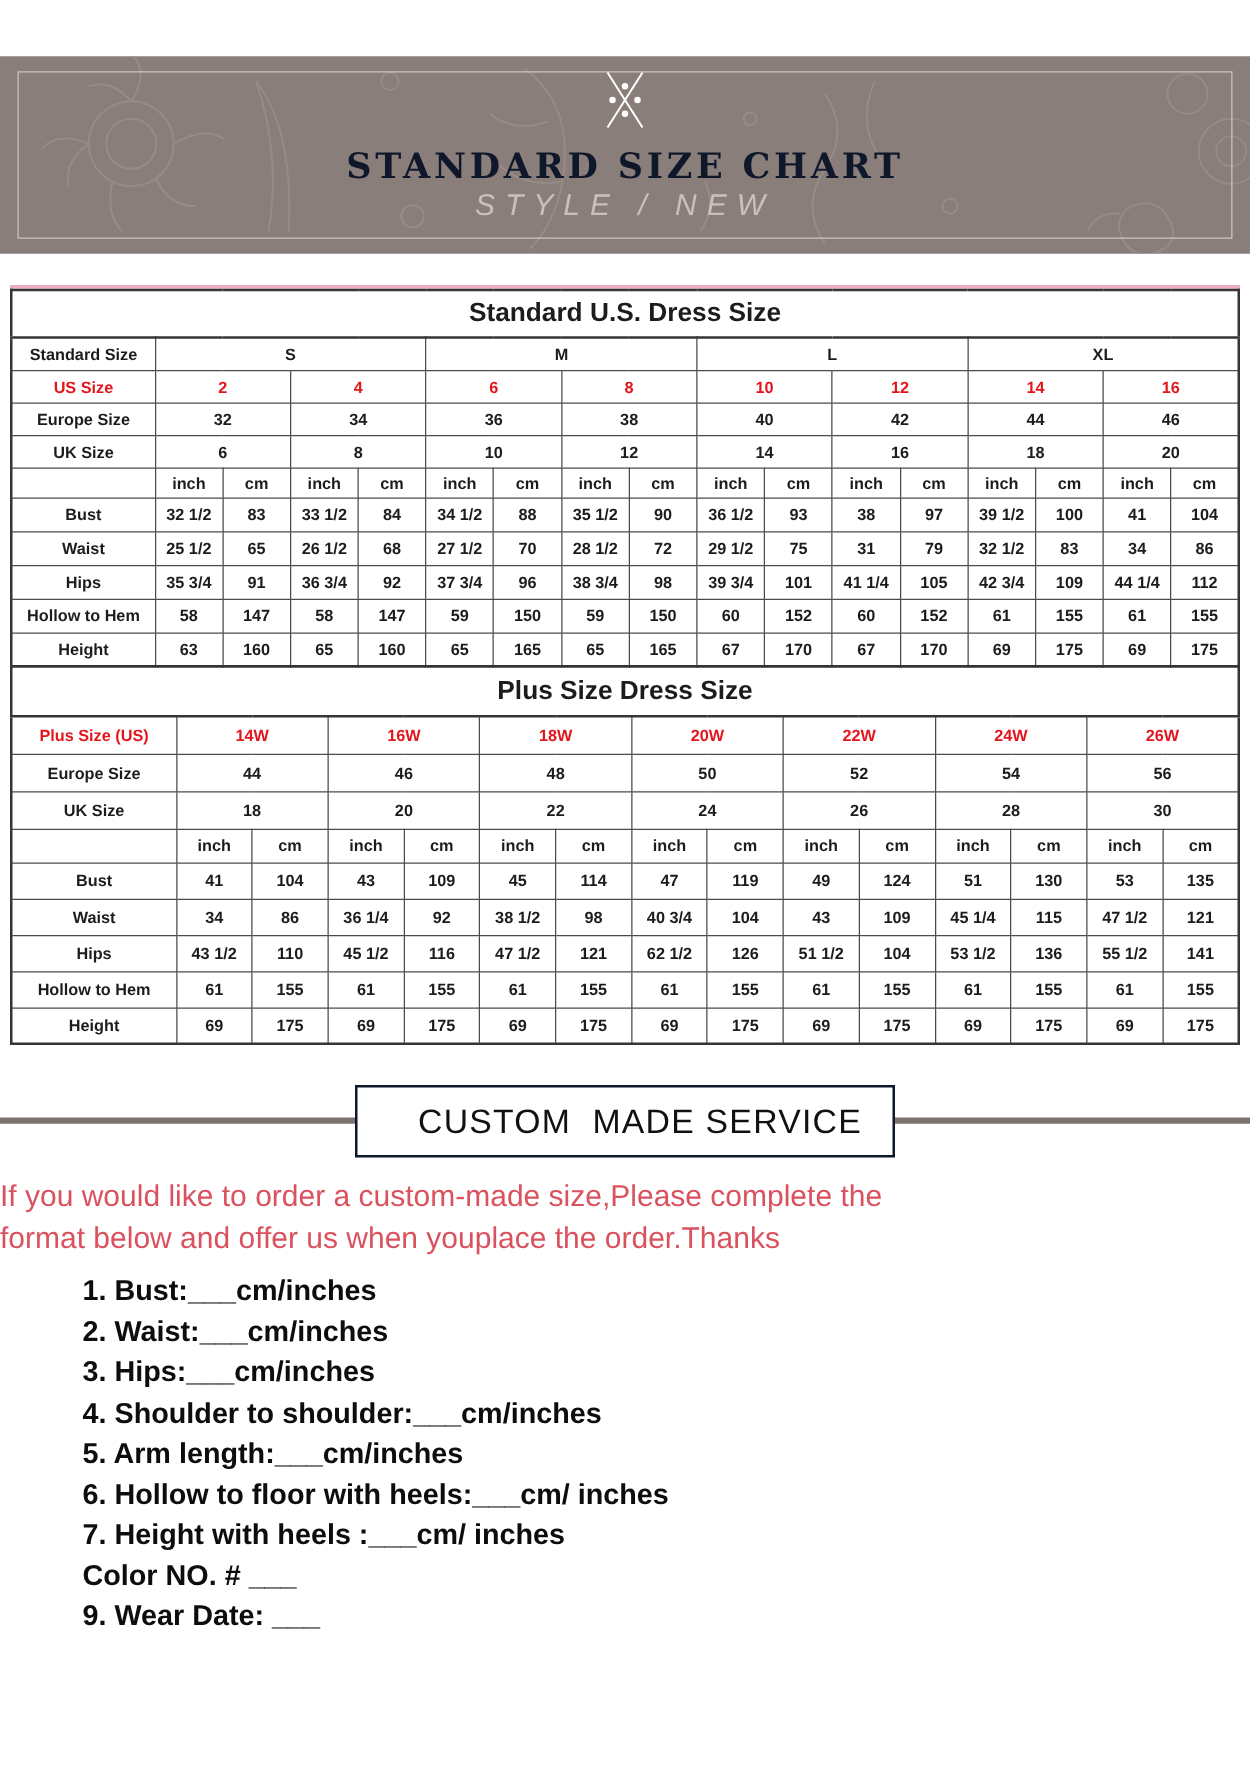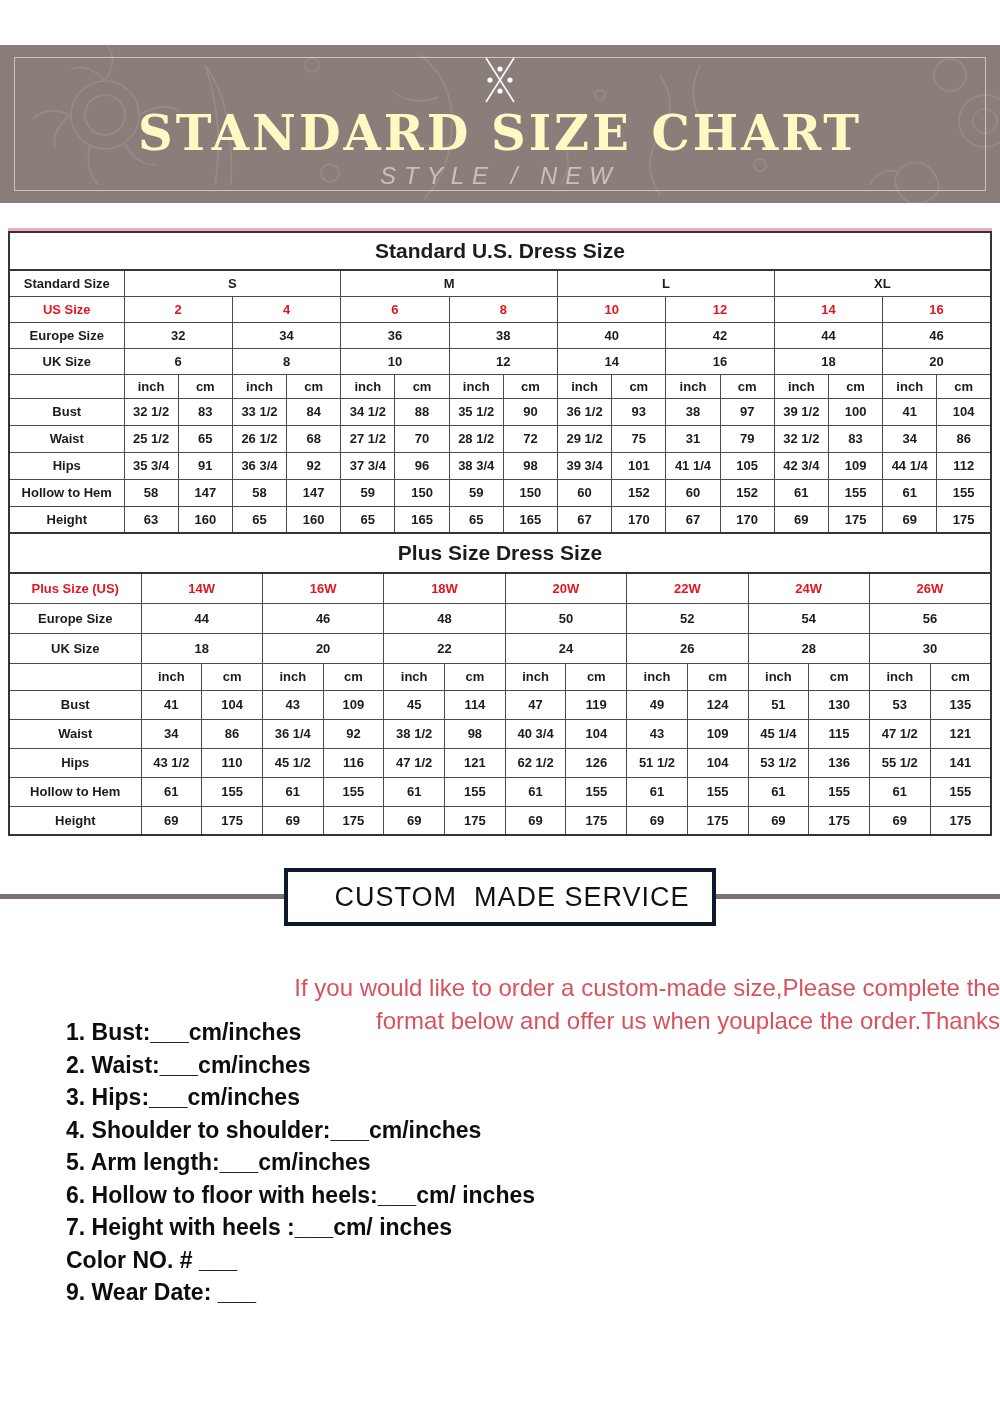--- a/index.html
+++ b/index.html
@@ -16,22 +16,22 @@
   }
   .banner-pattern { position:absolute; inset:0; opacity:.75; }
   .banner-frame {
     position:absolute; left:14px; right:14px; top:12px; bottom:12px;
     border:1px solid rgba(255,255,255,.55); pointer-events:none;
   }
   .banner-inner { position:relative; text-align:center; height:100%; }
   .banner-ornament { display:block; margin:11px auto 0 auto; }
   .banner-title {
     font-family:"DejaVu Serif","Liberation Serif",serif; font-weight:bold;
-    font-size:48px; letter-spacing:3px; color:#fef9c3; line-height:1.05;
-    margin-top:4px;
+    font-size:28px; letter-spacing:3px; color:#0f172a; line-height:1.05;
+    margin-top:14px;
   }
   .banner-subtitle {
     font-style:italic; font-size:24px; letter-spacing:8px; color:#c9c0bd;
     margin-top:4px;
   }
 
   
   .tables-wrap { position:absolute; left:8px; right:8px; top:228px; }
   .pink-rule { height:3px; background:#efaec0; }
   table.size-table {
@@ -54,30 +54,30 @@
   table.plus td { height:30px; }
   table.plus td.t-title { height:40px; }
   table.plus tr.unit-row td { height:27px; }
   table.plus tr.body-row td { height:29px; }
 
   
   .cms { position:absolute; left:0; right:0; top:868px; height:60px; }
   .cms-rule { position:absolute; left:0; right:0; top:26px; height:5px; background:#7d7270; }
   .cms-box {
     position:relative; margin:0 auto; width:432px; height:58px;
-    background:#ffffff; border:4px solid #0f172a;
+    background:#ffffff; border:2px solid #0f172a;
     display:flex; align-items:center; justify-content:center;
     font-size:27px; letter-spacing:1px; color:#111; white-space:pre;
     font-weight:normal;
     padding-left:24px;
   }
 
   .cms-intro {
-    position:absolute; left:0; right:0; top:941px; text-align:right;
-    color:#d9525e; font-size:24px; line-height:33px;margin-top:30px;
+    position:absolute; left:0; right:0; top:941px; text-align:left;
+    color:#d9525e; font-size:24px; line-height:33px;
   }
 
   .cms-form {
     position:absolute; left:66px; top:1016px; right:20px;
     font-size:23px; line-height:32.5px; color:#0d0d0d;font-weight:bold;
   }
   .cms-form .form-line { white-space:pre-wrap; }
 </style>
 </head>
 <body>

